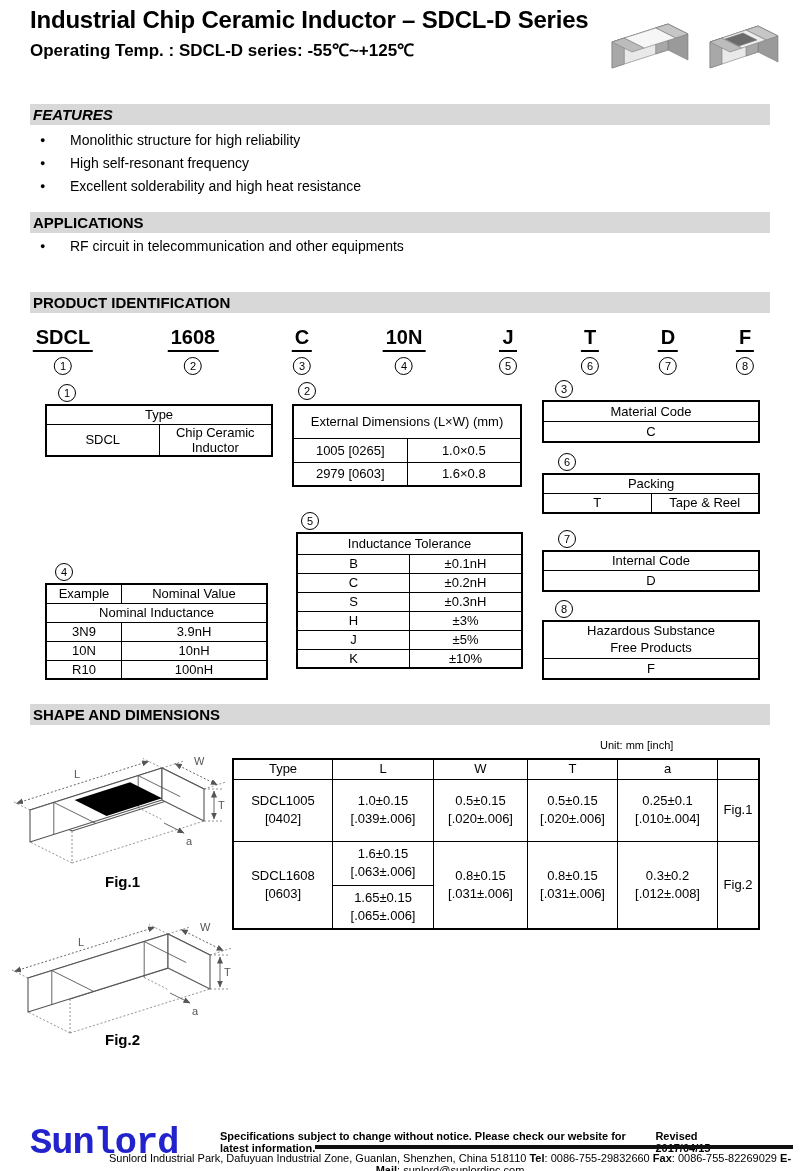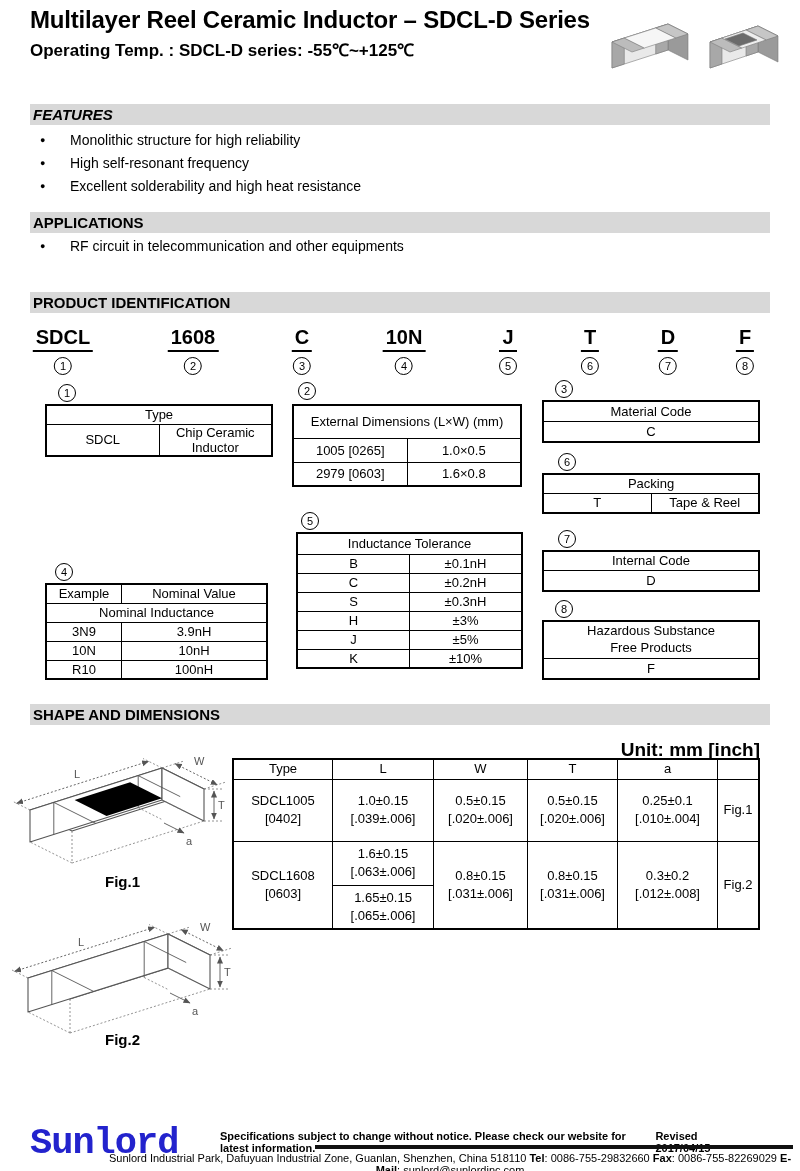--- a/index.html
+++ b/index.html
@@ -35,37 +35,37 @@
 
   
   table.ct { border-collapse:collapse; border:2px solid #000; background:#fff; table-layout:fixed; }
   table.ct td { border:1px solid #000; text-align:center; font-size:13px; padding:0 2px; overflow:hidden; }
   .pre { white-space:pre-line; line-height:1.3; }
 
   
   table.dt { border-collapse:collapse; border:2px solid #000; table-layout:fixed; }
   table.dt td { border:1px solid #000; text-align:center; font-size:13px; white-space:pre-line; line-height:1.35; padding:0 2px; }
 
-  .unit-note { top:739px; left:600px; width:160px; text-align:right; font-size:19px;font-weight:bold; }
+  .unit-note { top:739px; left:600px; width:160px; text-align:left; font-size:11px; }
 
   .figlabel { font-size:15px; font-weight:bold; text-align:center; }
 
   
   .logo { left:30px; top:1122px; font-size:37px; font-weight:bold; color:#2323cd; letter-spacing:-1px;font-family:Liberation Mono, monospace; }
   .notice-row { left:220px; top:1130px; width:522px; display:flex; justify-content:space-between; font-size:11px; font-weight:bold; }
   .rule { left:315px; top:1145px; width:478px; height:4px; background:#111; }
   .address { left:105px; top:1152px; width:690px; text-align:center; font-size:11px; }
   .address b { font-weight:bold; }
 
   svg text { font-family:"Liberation Sans", sans-serif; }
 </style>
 </head>
 <body>
 
-<div class="abs doc-title">Multilayer Reel Ceramic Inductor – SDCL-D Series</div>
+<div class="abs doc-title">Industrial Chip Ceramic Inductor – SDCL-D Series</div>
 <div class="abs doc-subtitle">Operating Temp. : SDCL-D series: -55℃~+125℃</div>
 
 <svg class="abs" style="left:602px; top:6px;" width="190" height="92" viewBox="0 0 190 92">
   <g stroke="#7a7a7a" stroke-width="0.6" stroke-linejoin="round">
 
     <polygon points="10,36 66,18 86,28 30,46" fill="#d9d9d9"></polygon>
     <polygon points="10,36 66,18 66,44 10,62" fill="#e9e9e9"></polygon>
     <polygon points="66,18 86,28 86,54 66,44" fill="#9a9a9a"></polygon>
     <polygon points="10,36 22.3,32 22.3,58 10,62" fill="#a8a8a8"></polygon>
     <polygon points="53.7,22 66,18 66,44 53.7,48" fill="#a8a8a8"></polygon>

